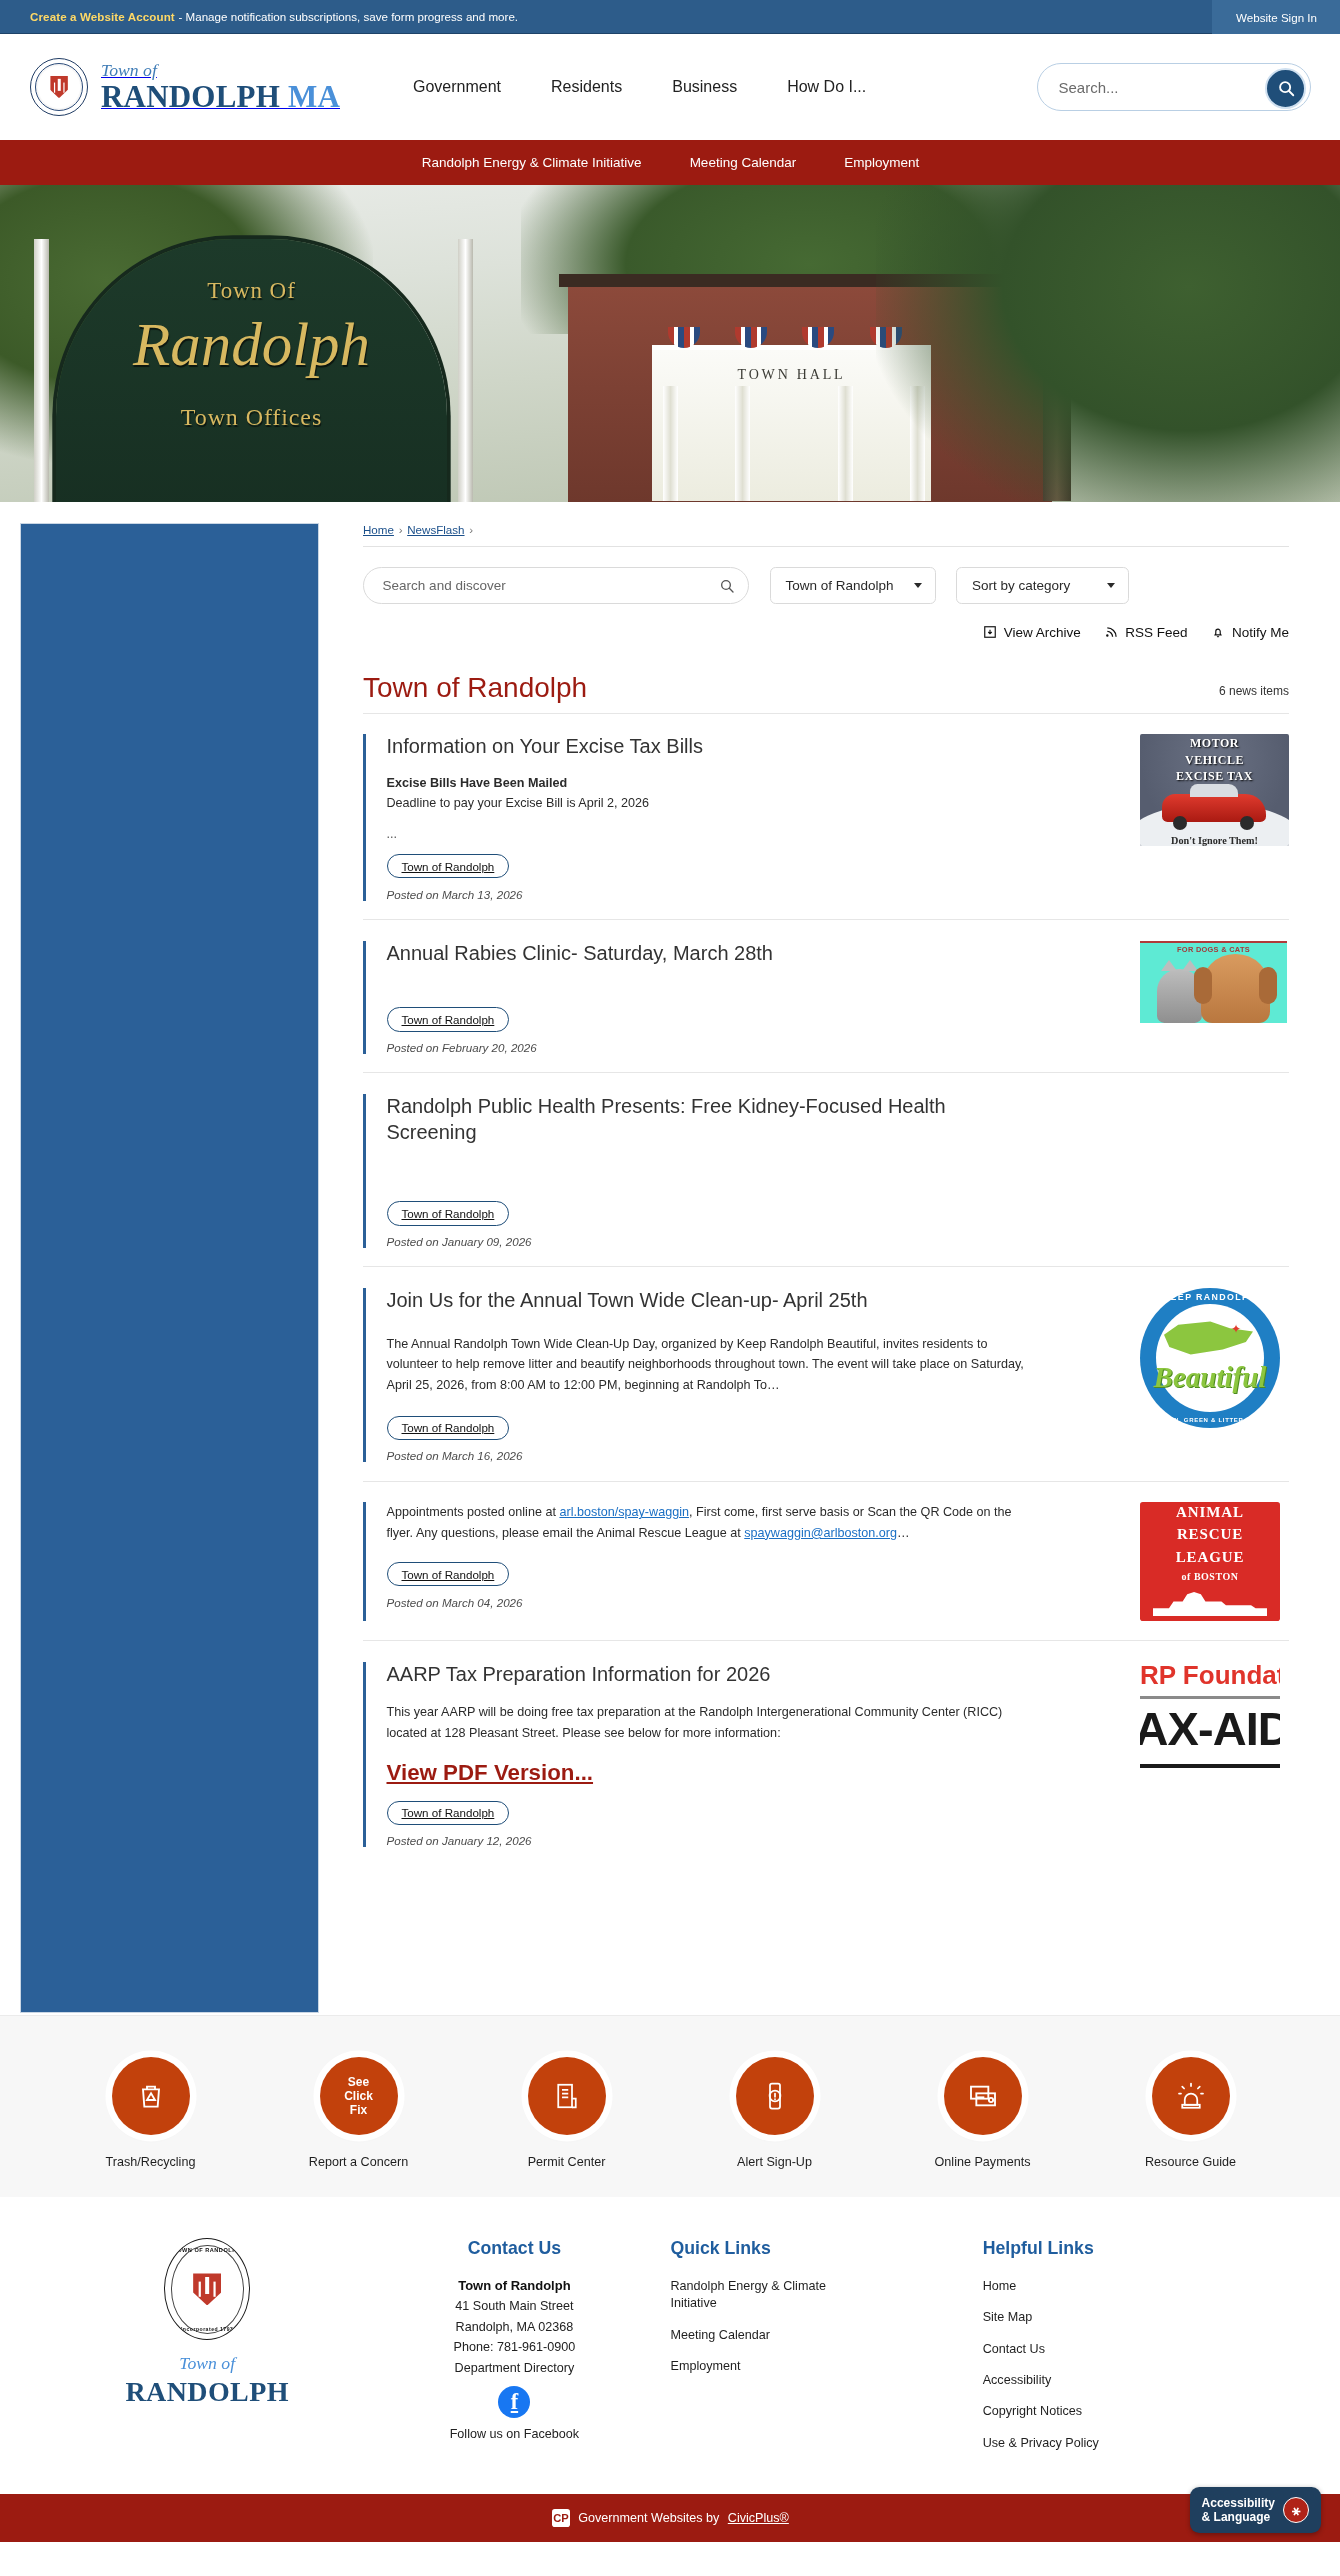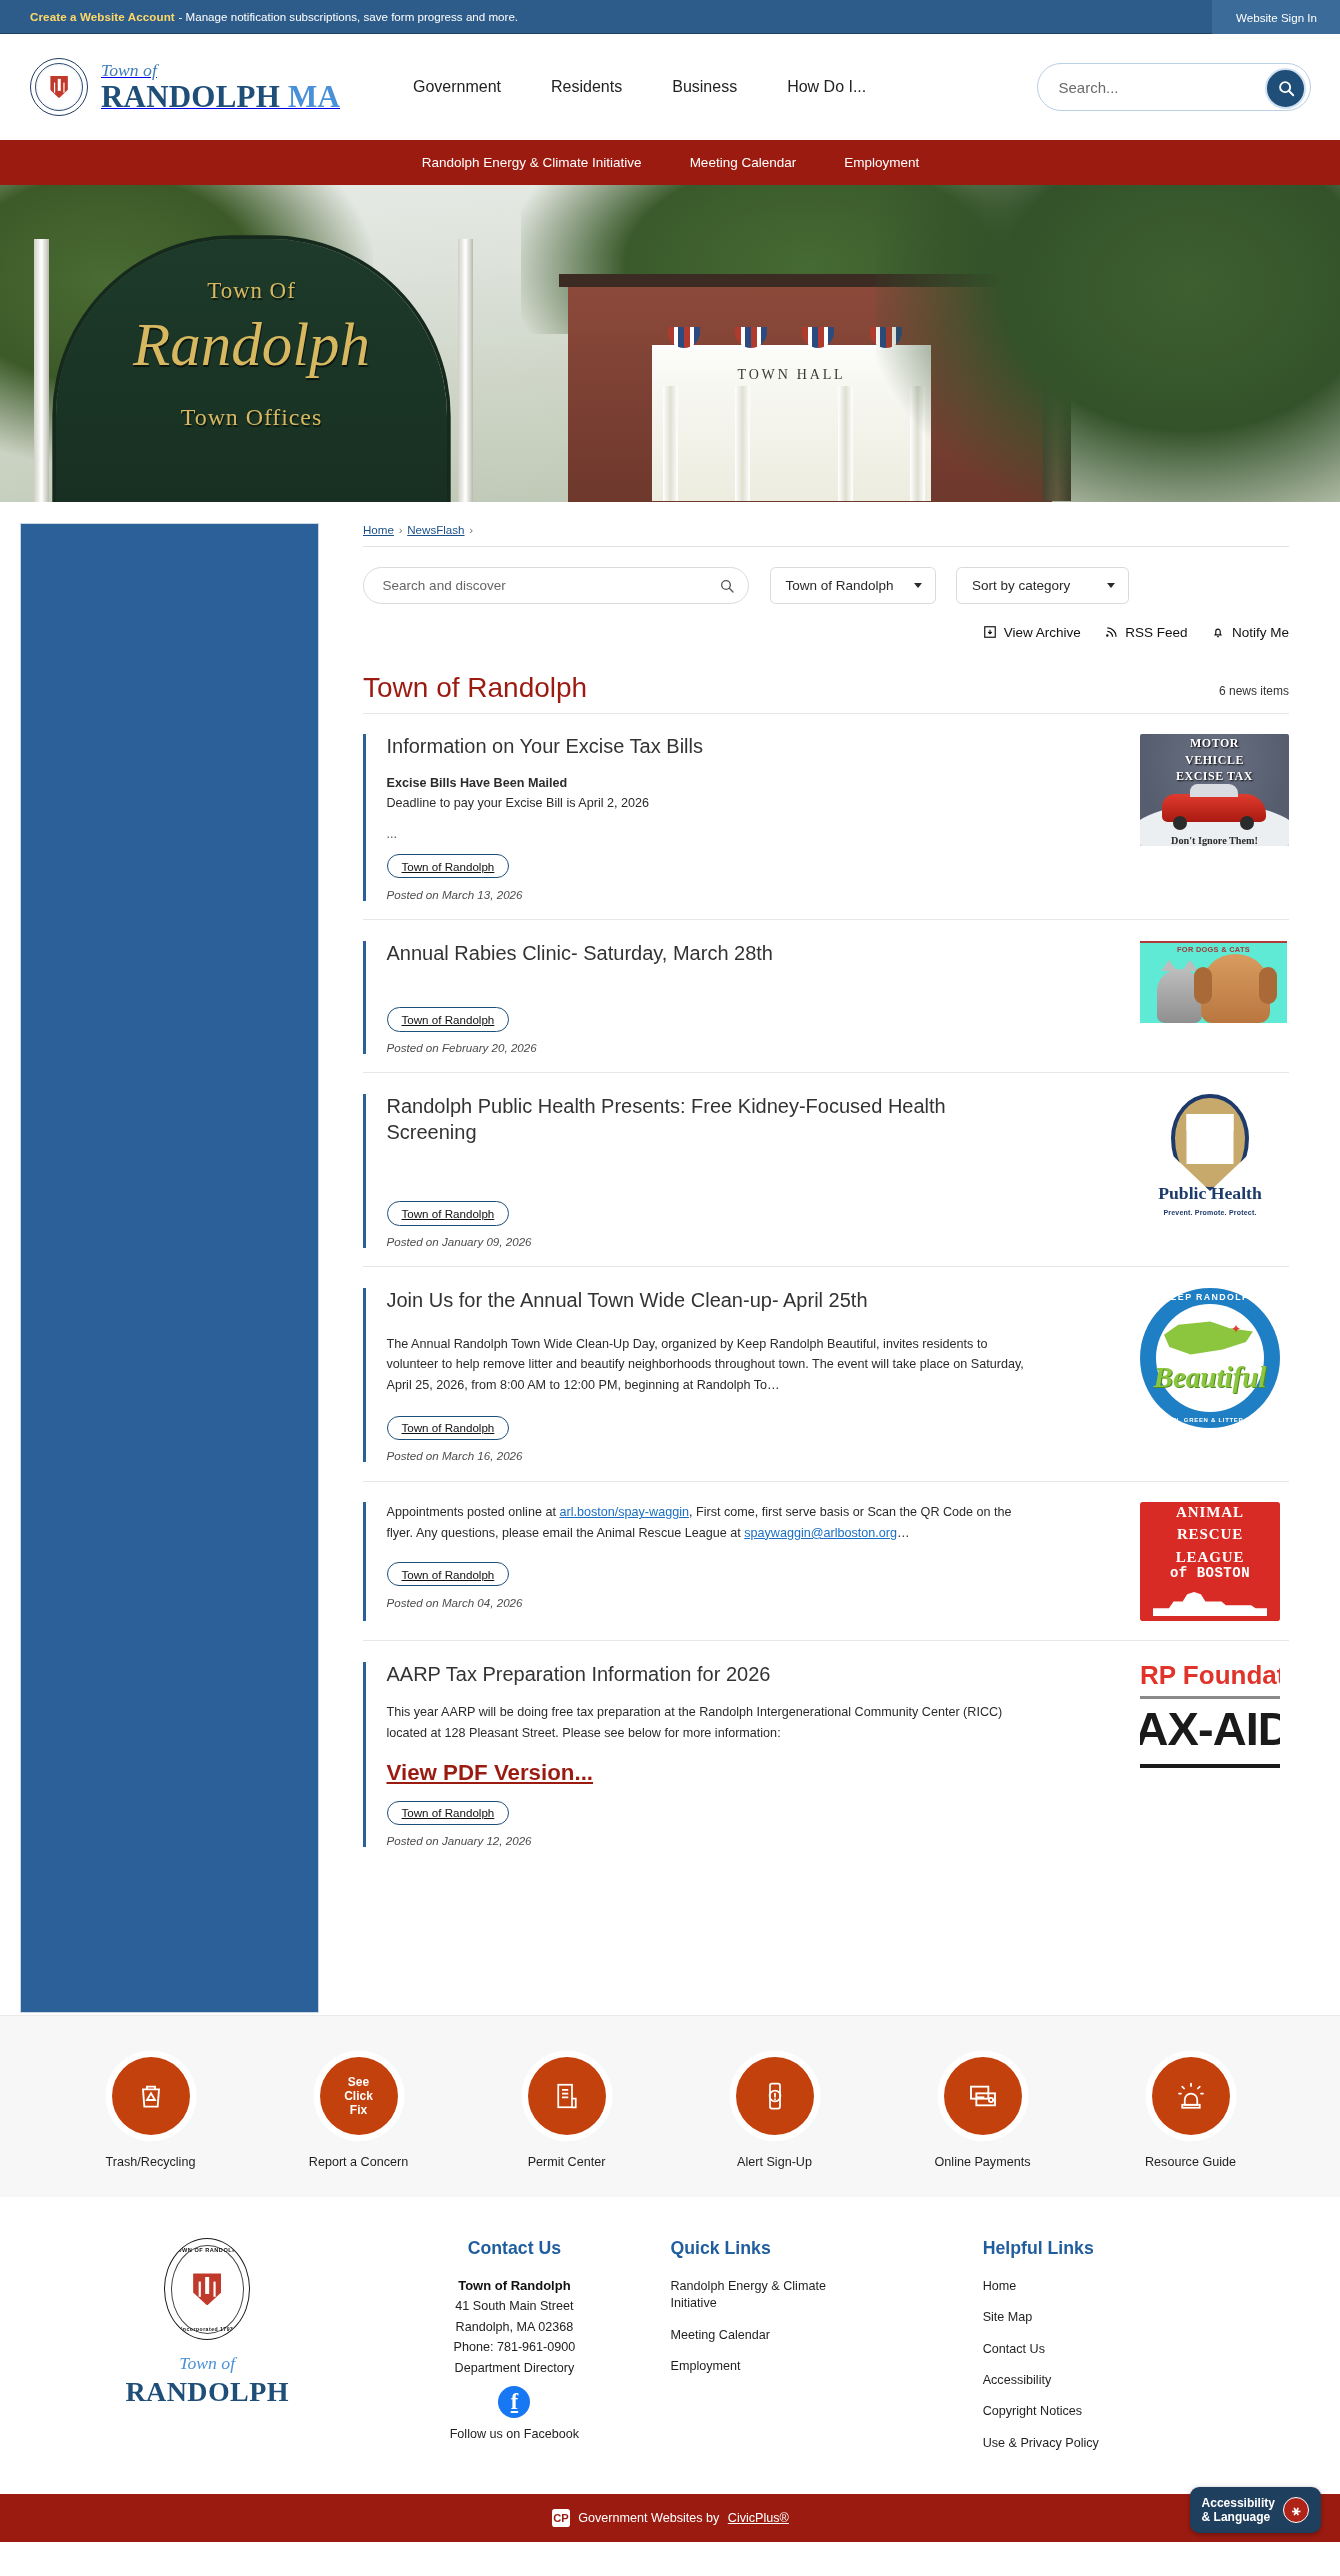--- a/index.html
+++ b/index.html
@@ -559,21 +559,21 @@
     width:140px; height:119px; background:#d92b26; position:relative;
     border-radius:2.8px; overflow:hidden;
   }
   .thumb-arl div {
     position:absolute; left:0; right:0; text-align:center; color:#fff;
     font-family:"Liberation Serif", serif; font-weight:bold; letter-spacing:0.9px;
   }
   .thumb-arl .a1 { top:1.9px;  font-size:15px; }
   .thumb-arl .a2 { top:24px; font-size:15px; }
   .thumb-arl .a3 { top:47px; font-size:15px; }
-  .thumb-arl .a4 { top:63px; font-size:14px; letter-spacing:0.5px;font-family:Liberation Mono, monospace; }
+  .thumb-arl .a4 { top:69px; font-size:10px; letter-spacing:0.5px; }
   .thumb-arl .skyline {
     position:absolute; left:13px; right:13px; bottom:5.6px; height:24px;
     background:#ffffff;
     clip-path: polygon(0 68%, 14% 68%, 18% 40%, 26% 40%, 30% 10%, 36% 0, 42% 10%, 46% 40%, 60% 40%, 64% 56%, 86% 56%, 90% 68%, 100% 68%, 100% 100%, 0 100%);
   }
 
   .thumb-aarp {
     width:140px; height:112px; background:#ffffff; position:relative; overflow:hidden;
   }
   .thumb-aarp .r1 {
@@ -905,28 +905,20 @@
           </div>
         </div>
       </div>
 
       <div class="news-item">
         <div class="news-body" style="min-height:149px">
           <a href="#" style="text-decoration:none"><h2 class="news-title" style="margin-bottom:56px;max-width:642px">Randolph Public Health Presents: Free Kidney-Focused Health Screening</h2></a>
           <div><a href="#" class="cat-pill">Town of Randolph</a></div>
           <div class="posted">Posted on January 09, 2026</div>
         </div>
-        <div class="news-thumb">
-          <div class="thumb-ph">
-            <div class="badge"></div>
-            <div class="cross"></div>
-            <div class="lbl">Public Health</div>
-            <div class="sub">Prevent. Promote. Protect.</div>
-          </div>
-        </div>
       </div>
 
       <div class="news-item">
         <div class="news-body">
           <a href="#" style="text-decoration:none"><h2 class="news-title" style="margin-bottom:20.5px">Join Us for the Annual Town Wide Clean-up- April 25th</h2></a>
           <div class="news-text" style="max-width:642px;margin-bottom:20.5px">The Annual Randolph Town Wide Clean-Up Day, organized by Keep Randolph Beautiful, invites residents to volunteer to help remove litter and beautify neighborhoods throughout town. The event will take place on Saturday, April 25, 2026, from 8:00 AM to 12:00 PM, beginning at Randolph To…</div>
           <div><a href="#" class="cat-pill">Town of Randolph</a></div>
           <div class="posted">Posted on March 16, 2026</div>
         </div>
         <div class="news-thumb">

